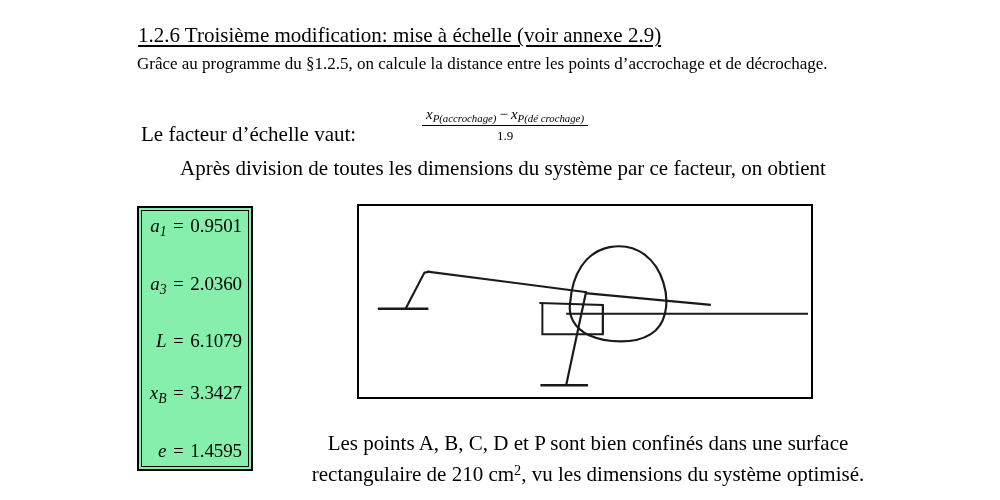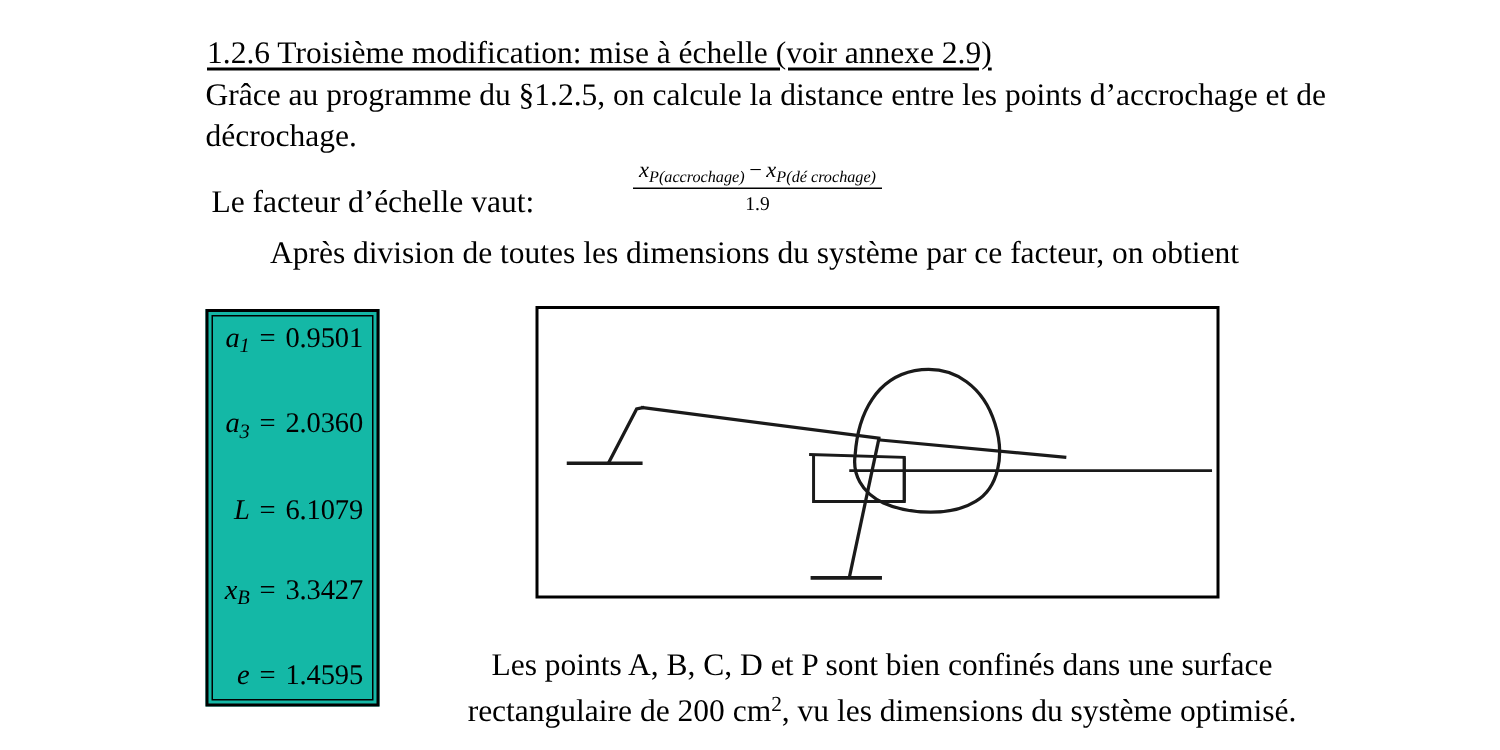--- a/index.html
+++ b/index.html
@@ -26,21 +26,21 @@
     line-height: 26px;
     text-decoration: underline;
     text-underline-offset: 3px;
     white-space: nowrap;
   }
 
   #para-intro {
     left: 137px;
     top: 50px;
     width: 790px;
-    font-size: 21px;
+    font-size: 17px;
     line-height: 27px;
   }
 
   
   #scale-line {
     left: 137px;
     top: 110px;
     width: 520px;
     height: 50px;
   }
@@ -101,21 +101,21 @@
     margin-left: 43px;
   }
 
   
   #results-box {
     left: 137px;
     top: 206px;
     width: 116px;
     height: 265px;
     border: 2px solid #000;
-    background: #14b8a6;
+    background: #86efac;
     box-sizing: border-box;
     padding: 2px;
   }
   #results-inner {
     width: 100%;
     height: 100%;
     border: 1px solid #000;
     box-sizing: border-box;
     display: flex;
     flex-direction: column;
@@ -207,14 +207,14 @@
              C 217,125 211,112 213,99 Z" fill="none" stroke="#1a1a1a" stroke-width="2.2"></path>
 
     <polyline points="182,99 246,101 246,110" fill="none" stroke="#1a1a1a" stroke-width="2"></polyline>
     <polyline points="185,100 185,131 246,131 246,110" fill="none" stroke="#1a1a1a" stroke-width="2"></polyline>
     <line x1="246" y1="101" x2="246" y2="131" stroke="#1a1a1a" stroke-width="2"></line>
   </svg>
 </div>
 
 <div class="abs" id="caption">
   <span>Les points A, B, C, D et P sont bien confinés dans une surface</span><br>
-  <span>rectangulaire de 200 cm</span><span class="sup">2</span><span>, vu les dimensions du système optimisé.</span>
+  <span>rectangulaire de 210 cm</span><span class="sup">2</span><span>, vu les dimensions du système optimisé.</span>
 </div>
 
 </body></html>

